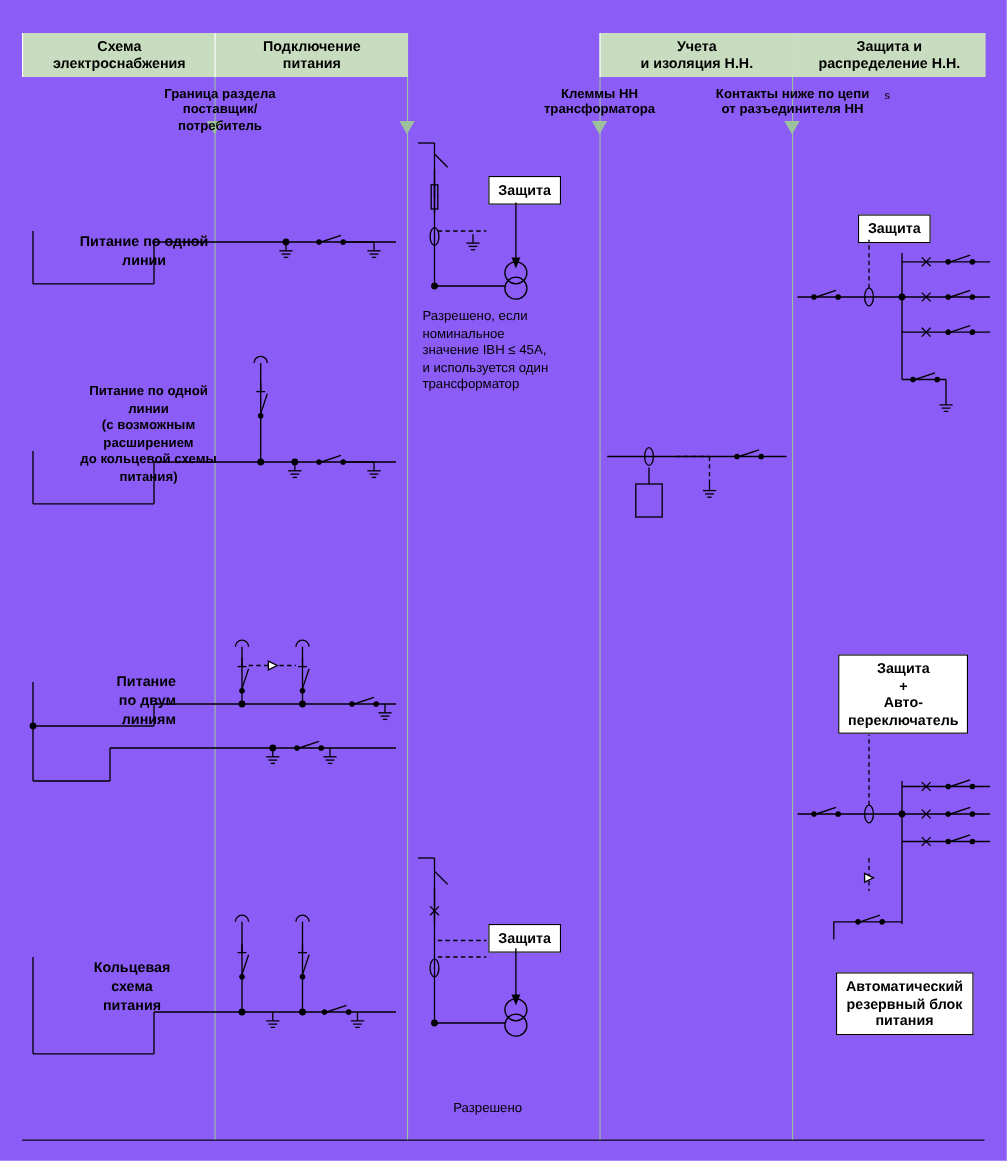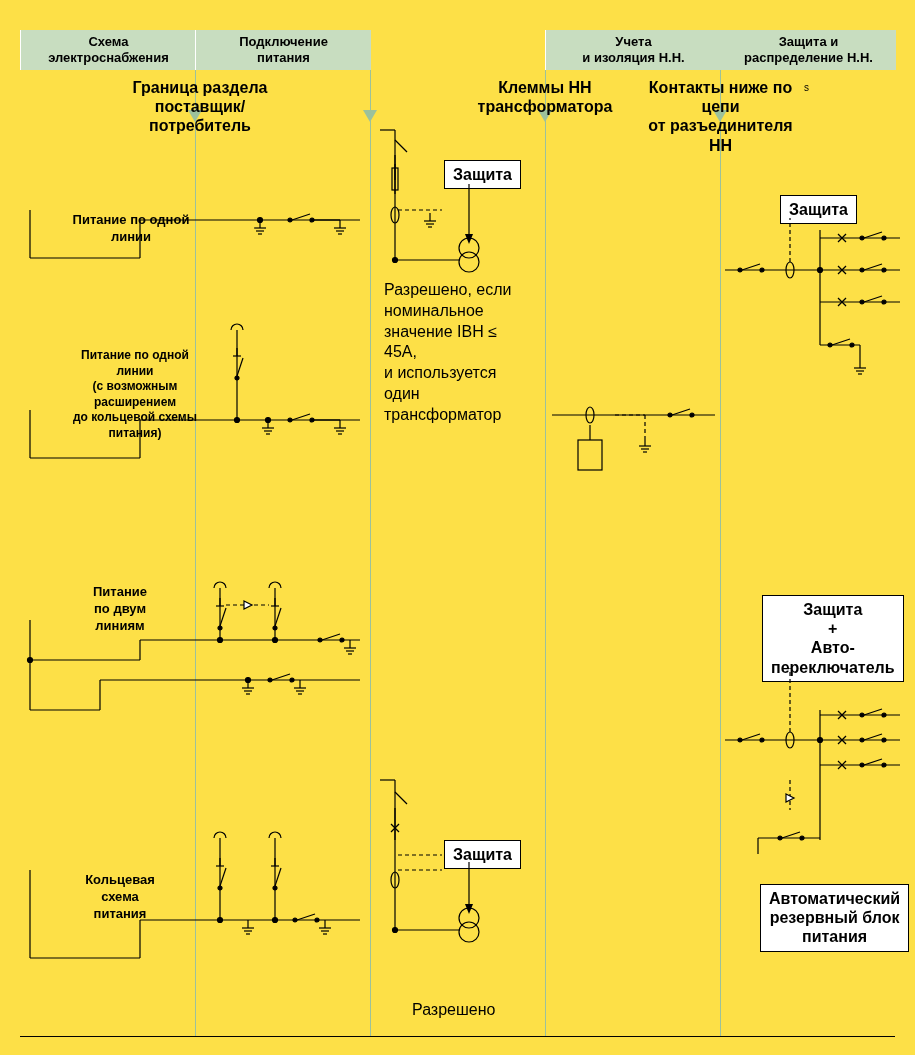--- a/index.html
+++ b/index.html
@@ -5,39 +5,39 @@
   body {
     margin: 0;
     padding: 0;
     font-family: Arial, sans-serif;
     background: #fff;
   }
   .wrap {
     position: relative;
     width: 915px;
     height: 1055px;
-    background: #fde047;
+    background: #8b5cf6;
   }
   .col-header {
     position: absolute;
     top: 30px;
     height: 40px;
     background: #c8ddc0;
     font-size: 13px;
     font-weight: bold;
     text-align: center;
     display: flex;
     align-items: center;
     justify-content: center;
     line-height: 1.2;
     border-left: 1px solid #fff;
   }
   .sub-label {
     position: absolute;
-    font-size: 16px;
+    font-size: 12px;
     font-weight: bold;
     text-align: center;
     line-height: 1.2;
   }
   .vline {
     position: absolute;
     width: 0;
     border-left: 1px solid #9cc19c;
     top: 70px;
     bottom: 18px;
@@ -47,37 +47,37 @@
     width: 0;
     height: 0;
     border-left: 7px solid transparent;
     border-right: 7px solid transparent;
     border-top: 12px solid #9cc19c;
   }
   .box {
     position: absolute;
     border: 1px solid #000;
     background: #fff;
-    font-size: 16px;
+    font-size: 13px;
     font-weight: bold;
     padding: 4px 8px;
     text-align: center;
     line-height: 1.2;
   }
   .rowlabel {
     position: absolute;
     font-size: 13px;
     font-weight: bold;
     text-align: center;
     line-height: 1.3;
     margin-top: 40px;
   }
   .note {
     position: absolute;
-    font-size: 16px;
+    font-size: 12px;
     line-height: 1.3;
   }
   svg { position: absolute; top: 0; left: 0; }
   .baseline {
     position: absolute;
     left: 20px;
     right: 20px;
     bottom: 18px;
     border-top: 1px solid #000;
   }
@@ -122,21 +122,21 @@
   <span style="position:absolute;left:804px;top:82px;font-size:10px">s</span>
 
   <div class="rowlabel" style="left:56px;top:172px;width:150px;white-space:pre-line">Питание по одной
 линии</div>
   <div class="rowlabel" style="left:70px;top:308px;width:130px;white-space:pre-line;font-size:12px">Питание по одной
 линии
 (с возможным
 расширением
 до кольцевой схемы
 питания)</div>
-  <div class="rowlabel" style="left:80px;top:544px;width:80px;white-space:pre-line;text-align:center">Питание
+  <div class="rowlabel" style="left:80px;top:572px;width:80px;white-space:pre-line;text-align:right">Питание
 по двум
 линиям</div>
   <div class="rowlabel" style="left:80px;top:832px;width:80px;white-space:pre-line;text-align:center">Кольцевая
 схема
 питания</div>
 
   <div class="note" style="left:384px;top:280px;width:150px;white-space:pre-line">Разрешено, если
 номинальное
 значение IВН ≤ 45А,
 и используется один

